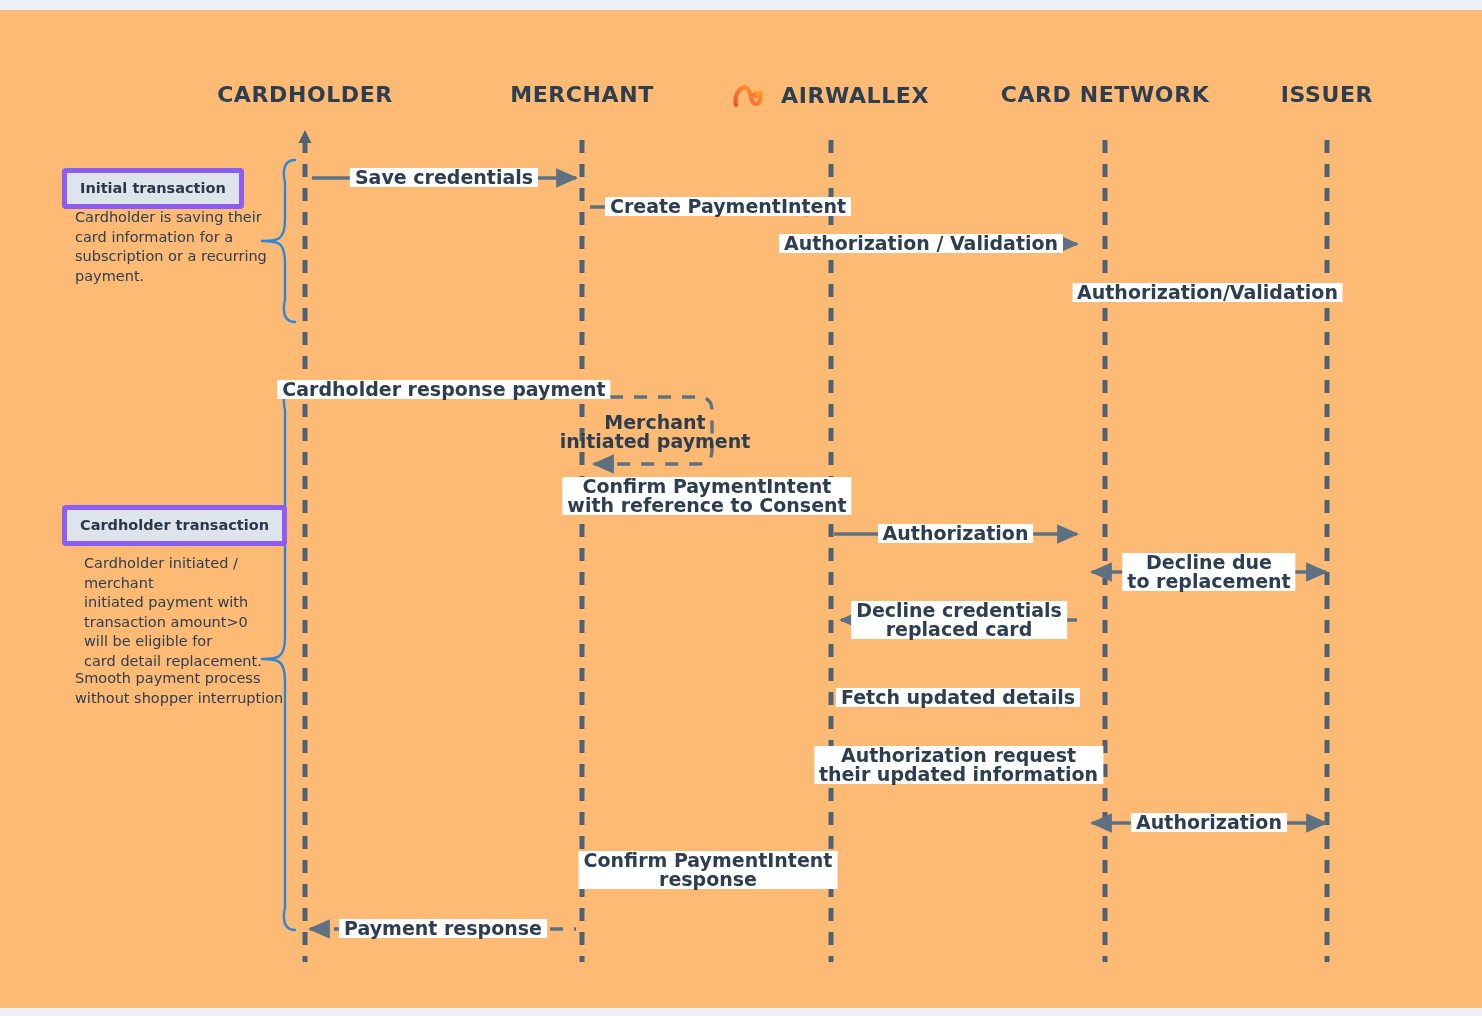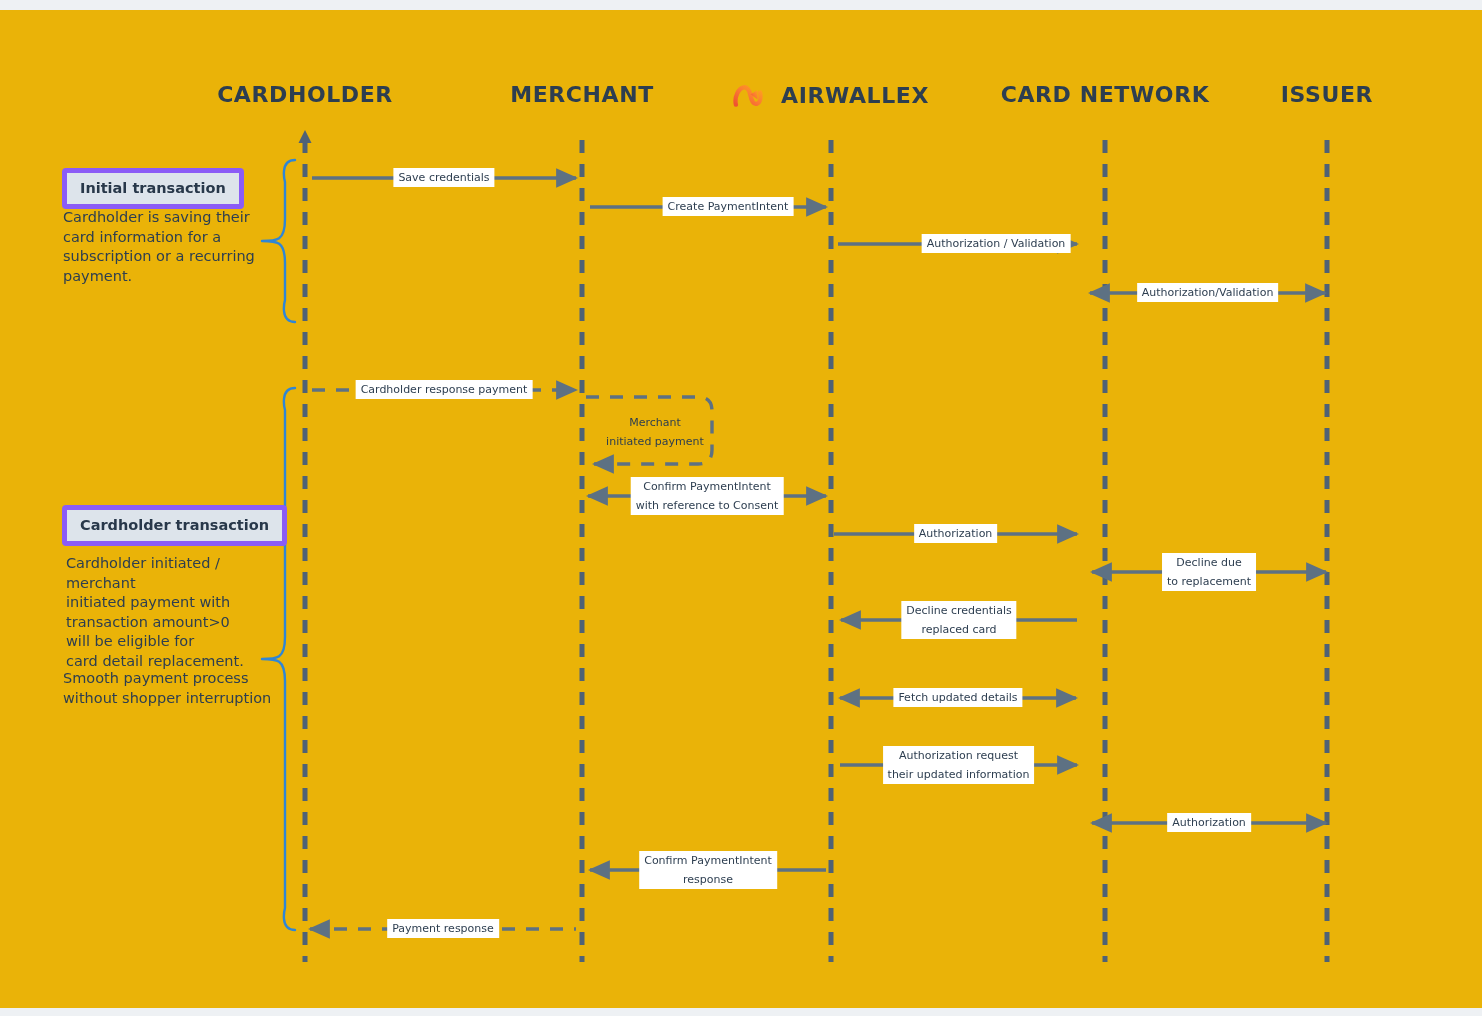--- a/index.html
+++ b/index.html
@@ -9,21 +9,21 @@
     background: #eef1f4;
   }
   body {
     font-family: "Liberation Sans", sans-serif;
     -webkit-font-smoothing: antialiased;
   }
   #page {
     position: relative;
     width: 1482px;
     height: 1016px;
-    background: #eab308;
+    background: #fdba74;
     margin: 0 auto;
     overflow: hidden;
   }
   #top-band, #bottom-band {
     position: absolute;
     left: 0;
     width: 1482px;
     height: 10px;
     background: #eef1f4;
   }
@@ -78,34 +78,36 @@
     white-space: nowrap;
     font-family: "DejaVu Sans", "Liberation Sans", sans-serif;
   }
   .anno-text {
     position: absolute;
     font-size: 14.5px;
     line-height: 19.5px;
     color: #2d3e50;
     font-family: "DejaVu Sans", "Liberation Sans", sans-serif;
     white-space: pre-line;
+    margin-left: 12px;
   }
 
   
   .msg-label {
     position: absolute;
     transform: translateX(-50%);
     text-align: center;
-    font-size: 11px;
+    font-size: 19px;
     line-height: 19px;
     color: #2d3e50;
     white-space: pre-line;
     background: #ffffff;
     padding: 0 5px;
     font-family: "DejaVu Sans", "Liberation Sans", sans-serif;
+    font-weight: bold;
   }
 </style>
 </head>
 <body>
 
 <div id="page">
 
   <div id="top-band"></div>
   <div id="bottom-band"></div>
 
@@ -202,33 +204,33 @@
       <div class="lifeline-header" style="left: 1327px; top: 82px;"><span>ISSUER</span></div>
     </div>
 
   <div id="annotation-panel">
       <div class="anno-badge" style="left: 62px; top: 168px;">Initial transaction</div>
       <div class="anno-text" style="left: 63px; top: 208px; width: 215px;">Cardholder is saving their
 card information for a
 subscription or a recurring
 payment.</div>
       <div class="anno-badge" style="left: 62px; top: 505px;">Cardholder transaction</div>
-      <div class="anno-text" style="left: 66px; top: 554px; width: 215px;">Cardholder initiated / merchant
+      <div class="anno-text" style="left: 72px; top: 554px; width: 215px;">Cardholder initiated / merchant
 initiated payment with
 transaction amount&gt;0
 will be eligible for
 card detail replacement.</div>
       <div class="anno-text" style="left: 63px; top: 669px; width: 215px;">Smooth payment process
 without shopper interruption</div>
     </div>
 
   <div id="message-labels">
       <div class="msg-label" style="left: 444px; top: 168px;">Save credentials</div>
       <div class="msg-label" style="left: 728px; top: 197px;">Create PaymentIntent</div>
-      <div class="msg-label" style="left: 996px; top: 234px;">Authorization / Validation</div>
+      <div class="msg-label" style="left: 921px; top: 234px;">Authorization / Validation</div>
       <div class="msg-label" style="left: 1207.5px; top: 283px;">Authorization/Validation</div>
       <div class="msg-label" style="left: 444px; top: 380px;">Cardholder response payment</div>
       <div class="msg-label" style="left: 655px; top: 413px; background: transparent;">Merchant
 initiated payment</div>
       <div class="msg-label" style="left: 707px; top: 477px;">Confirm PaymentIntent
 with reference to Consent</div>
       <div class="msg-label" style="left: 955.5px; top: 524px;">Authorization</div>
       <div class="msg-label" style="left: 1209px; top: 553px;">Decline due
 to replacement</div>
       <div class="msg-label" style="left: 959px; top: 601px;">Decline credentials

